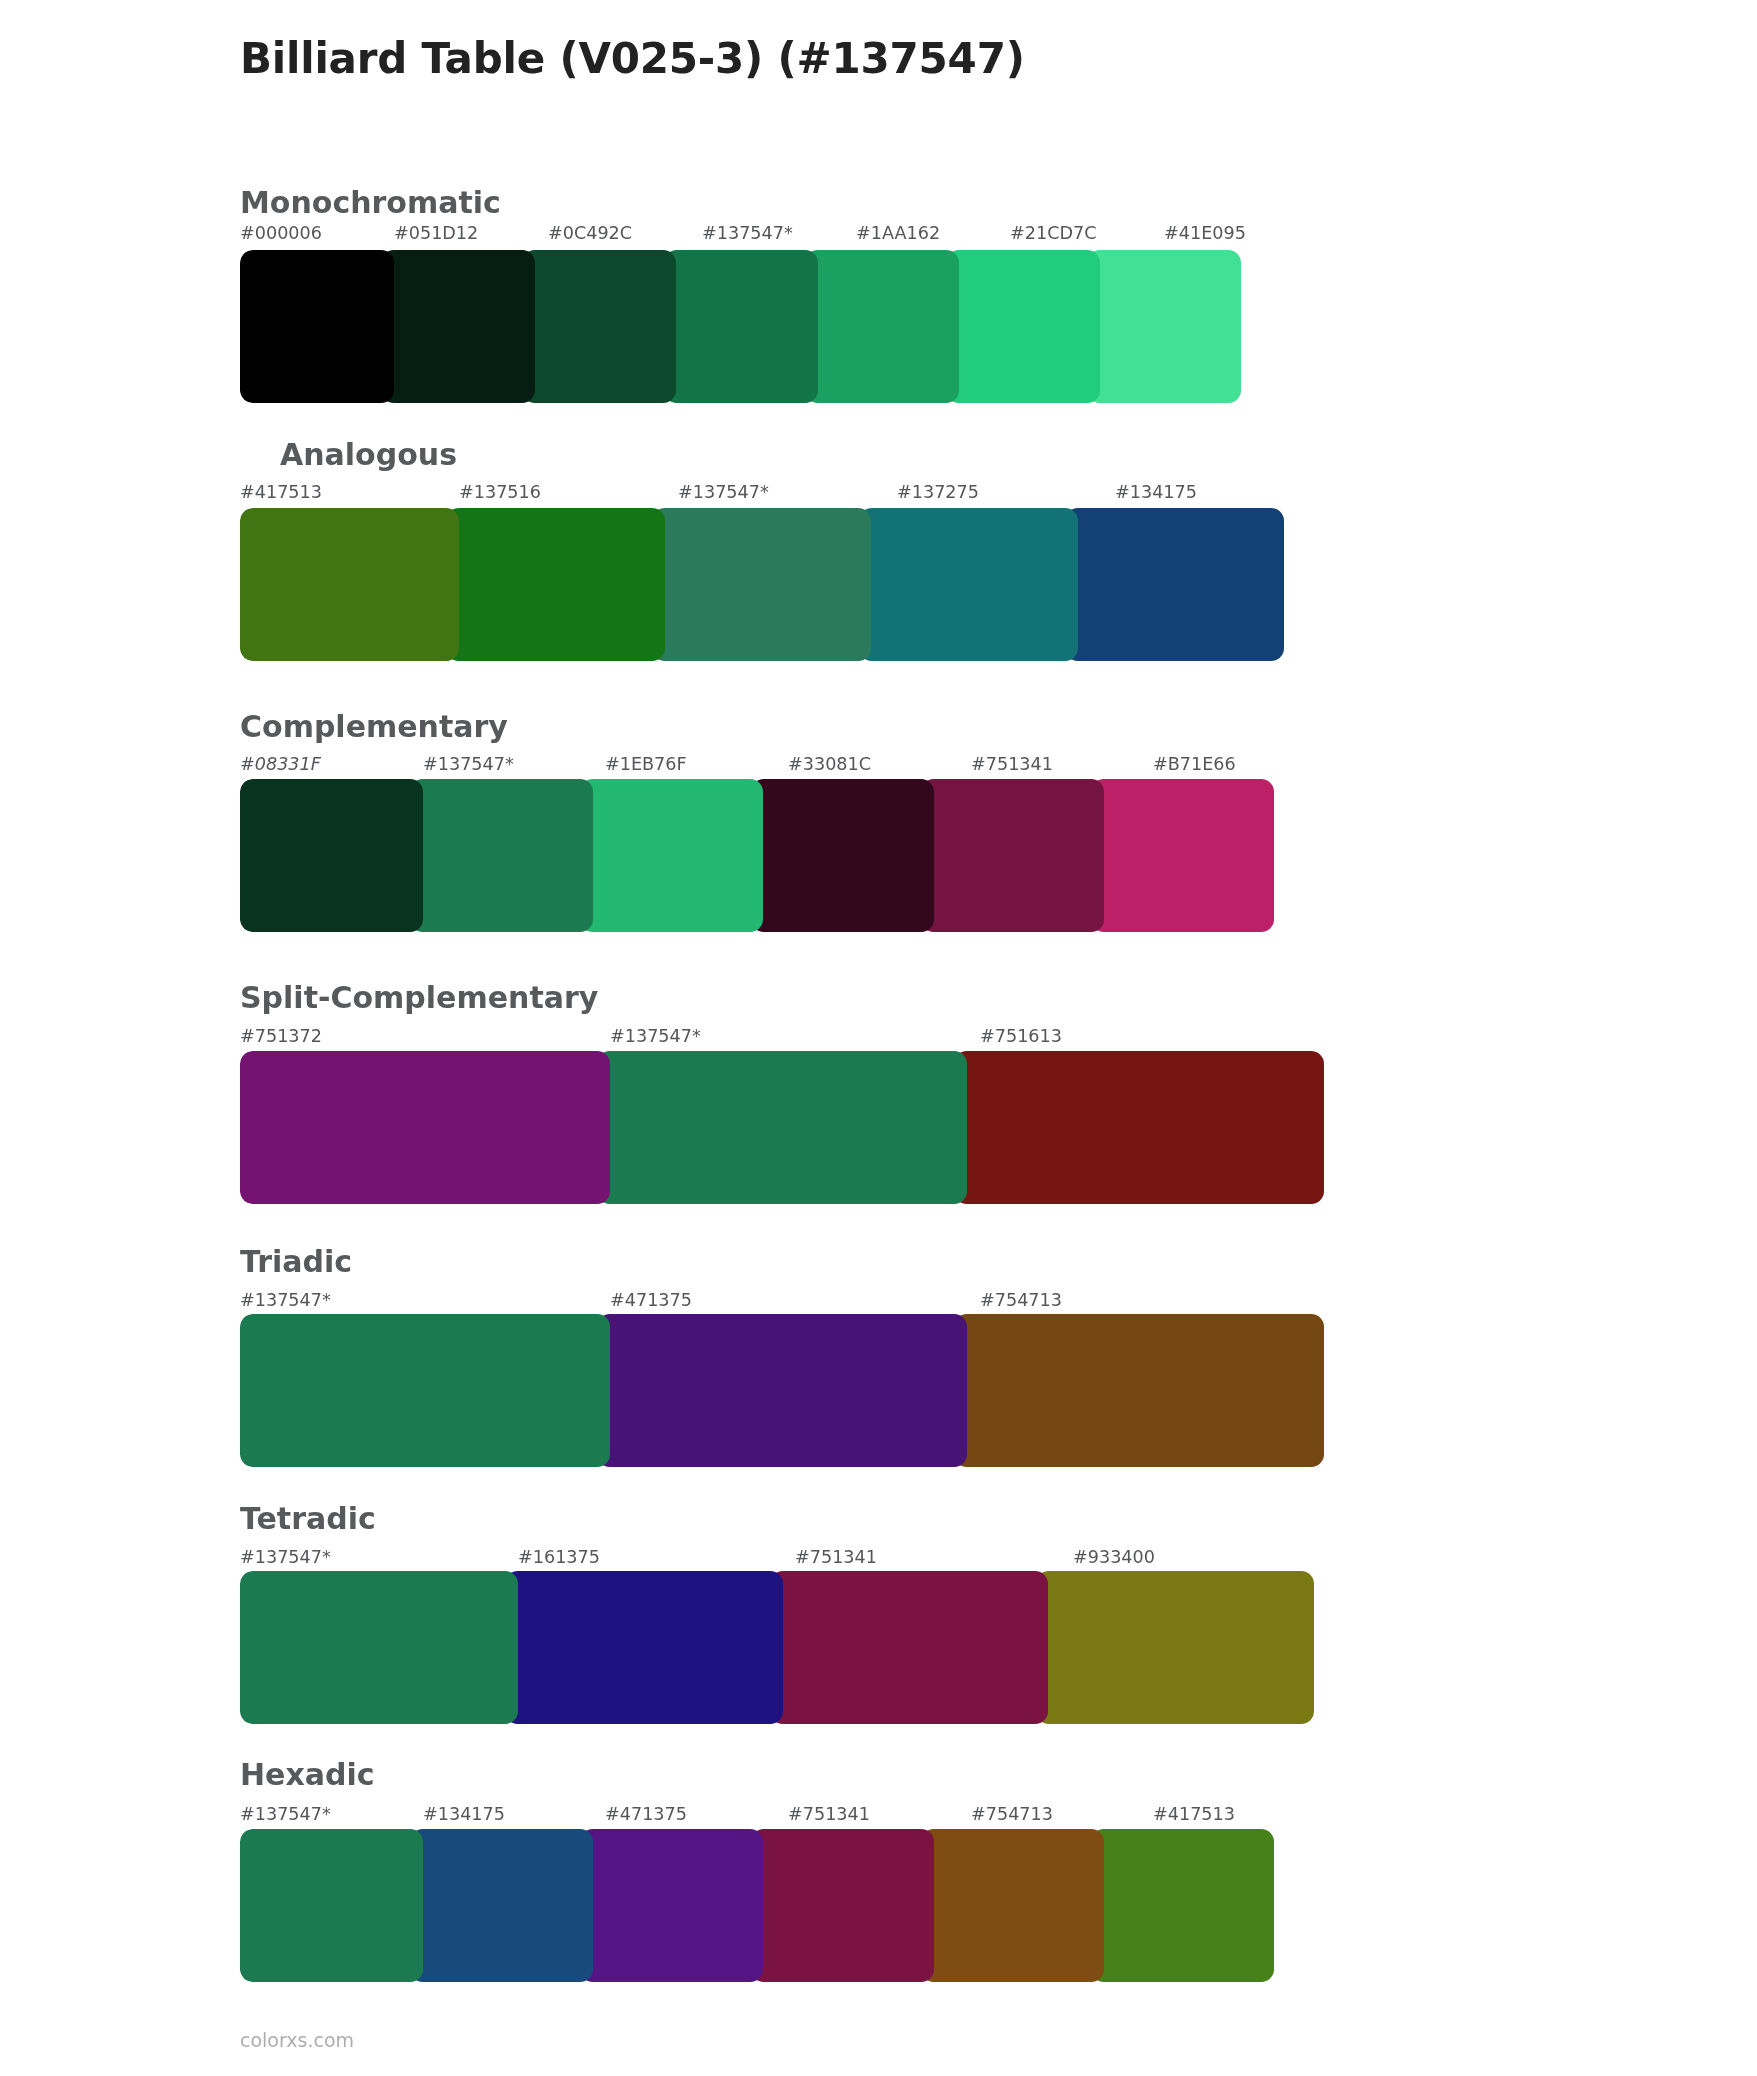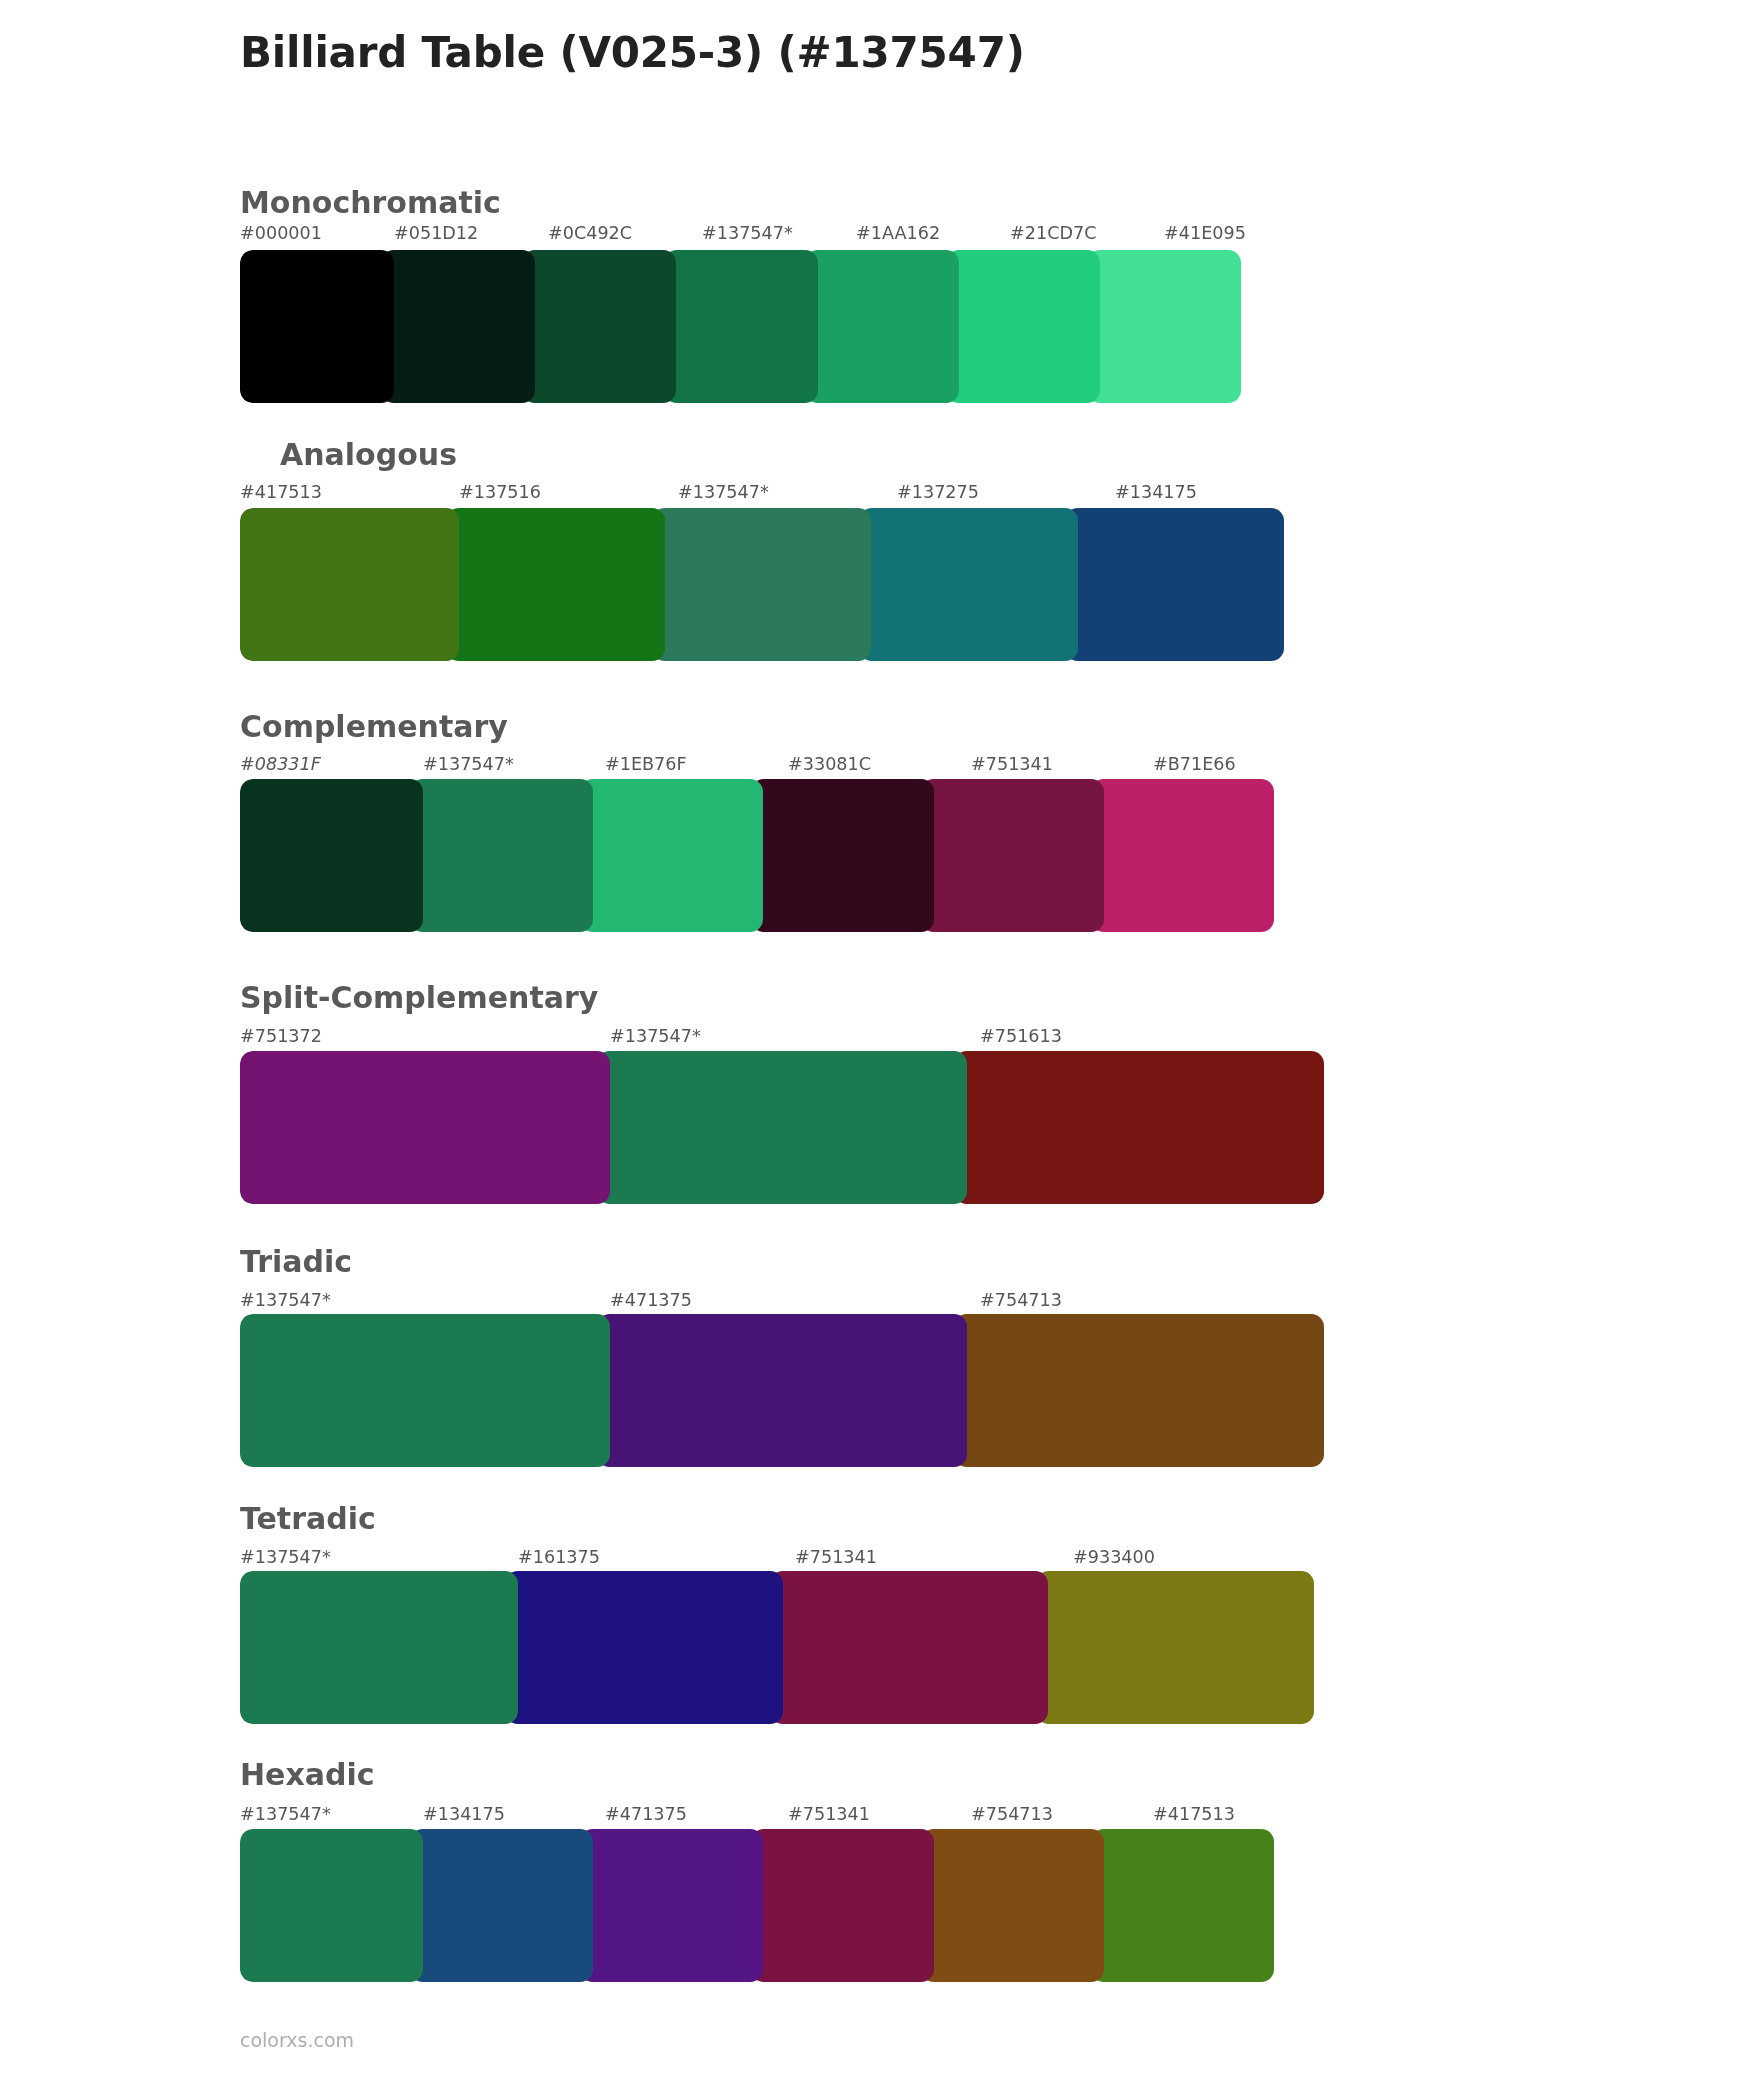--- a/index.html
+++ b/index.html
@@ -18,21 +18,21 @@
     position: relative;
     width: 1757px;
     height: 2077px;
     background: #ffffff;
   }
 
   
   .header {
     position: absolute;
     left: 240px;
-    top: 29px;
+    top: 35px;
     width: 1438px;
   }
   .page-title {
     font-size: 42px;
     font-weight: bold;
     color: #222222;
     letter-spacing: -0.2px;
     line-height: 1.15;
     margin: 0;
     font-family: "DejaVu Sans", sans-serif;
@@ -113,21 +113,21 @@
 <div class="page">
 
   <div class="header">
     <h1 class="page-title">Billiard Table (V025-3) (#137547)</h1>
   </div>
 
   <div class="sections" id="sections-root">
       <div class="palette-section" style="height: 219px; position: relative;">
         <div class="section-title" style="top: 0px;">Monochromatic</div>
         <div class="labels-row" style="top: 38px; width: 1078px;">
-          <span class="swatch-label" style="left: 0px;">#000001</span>
+          <span class="swatch-label" style="left: 0px;">#000006</span>
           <span class="swatch-label" style="left: 154px;">#051D12</span>
           <span class="swatch-label" style="left: 308px;">#0C492C</span>
           <span class="swatch-label" style="left: 462px;">#137547*</span>
           <span class="swatch-label" style="left: 616px;">#1AA162</span>
           <span class="swatch-label" style="left: 770px;">#21CD7C</span>
           <span class="swatch-label" style="left: 924px;">#41E095</span>
         </div>
         <div class="bar" style="top: 65px; left: 240px; width: 1078px; height: 153px;">
           <div class="swatch" title="#000000" style="width: 154px; background: rgb(0, 0, 0); z-index: 7;"></div>
           <div class="swatch" title="#051D12" style="width: 154px; background: rgb(5, 29, 18); z-index: 6;"></div>

